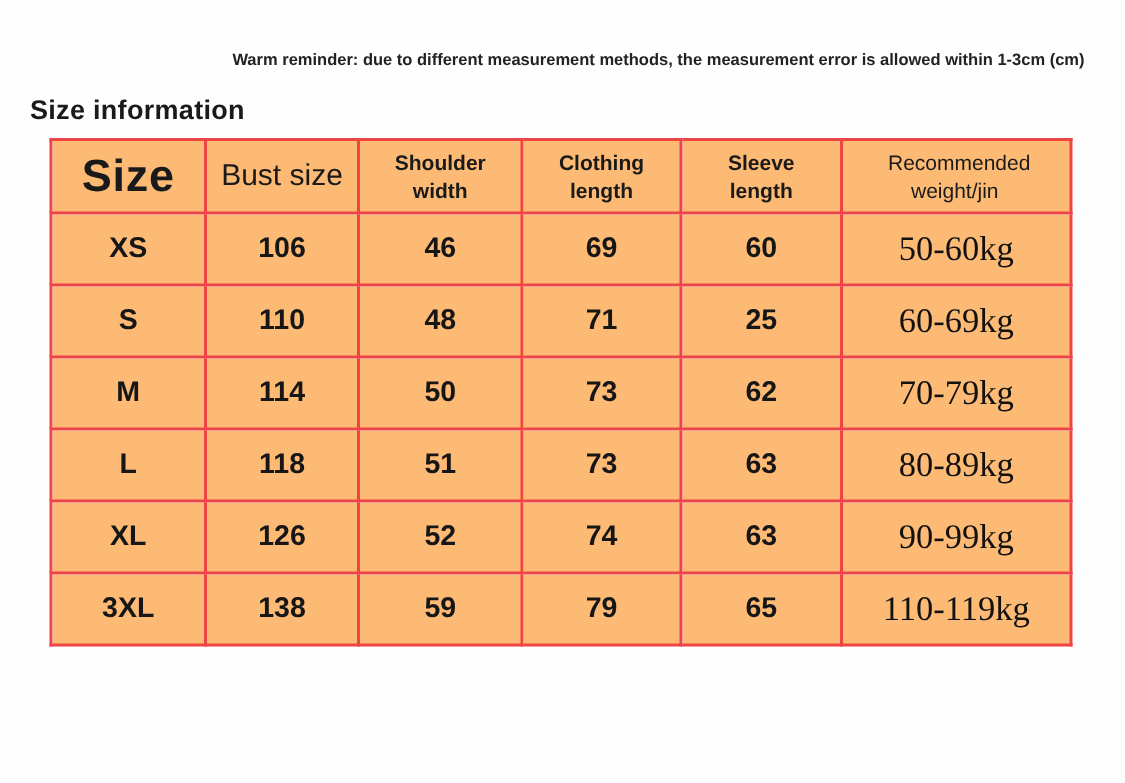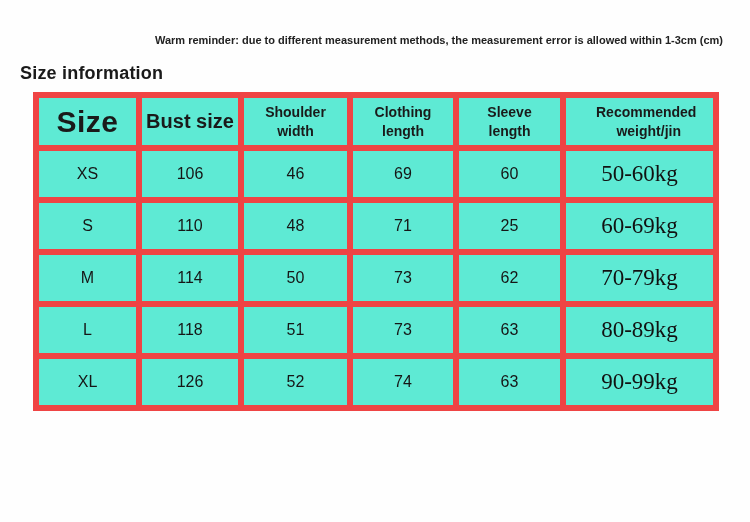--- a/index.html
+++ b/index.html
@@ -36,55 +36,54 @@
   table.size-table {
     position: absolute;
     left: 33px;
     top: 92px;
     width: 680px;
     border-collapse: collapse;
     table-layout: fixed;
     background: #ffffff;
   }
   .size-table th, .size-table td {
-    border: 6px solid #ef4444;
+    border: 2px solid #ef4444;
     text-align: center;
     vertical-align: middle;
     padding: 0;
-    background: #5eead4;
+    background: #fdba74;
     overflow: hidden;
   }
   .size-table thead th { height: 47px; }
   .size-table tbody td { height: 46px; }
   th.h-size {
     font-size: 30px;
     font-weight: 700;
     letter-spacing: 0.5px;
   }
   th.h-bust {
     font-size: 20px;
-    font-weight: 700;
+    font-weight: 400;
   }
   th.h-small {
     font-size: 14px;
     font-weight: 700;
     line-height: 1.3;
     padding: 0 14px;
   }
   th.h-weight {
     font-size: 14px;
-    font-weight: 700;
+    font-weight: 400;
     line-height: 1.3;
-    text-align: right;
     padding-right: 32px;
     padding-left: 30px;
   }
   td.c-size, td.c-num {
-    font-size: 16px;
-    font-weight: 400;
+    font-size: 19px;
+    font-weight: 700;
     color: #161616;
   }
   td.c-weight {
     font-family: "Liberation Serif", serif;
     font-size: 23px;
     font-weight: 400;
     color: #111;
   }
 </style>
 </head>
@@ -146,14 +145,22 @@
       <td class="c-weight">80-89kg</td>
     </tr>
     <tr>
       <td class="c-size">XL</td>
       <td class="c-num">126</td>
       <td class="c-num">52</td>
       <td class="c-num">74</td>
       <td class="c-num">63</td>
       <td class="c-weight">90-99kg</td>
     </tr>
+    <tr>
+      <td class="c-size">3XL</td>
+      <td class="c-num">138</td>
+      <td class="c-num">59</td>
+      <td class="c-num">79</td>
+      <td class="c-num">65</td>
+      <td class="c-weight">110-119kg</td>
+    </tr>
   </tbody>
 </table>
 
 </body></html>

